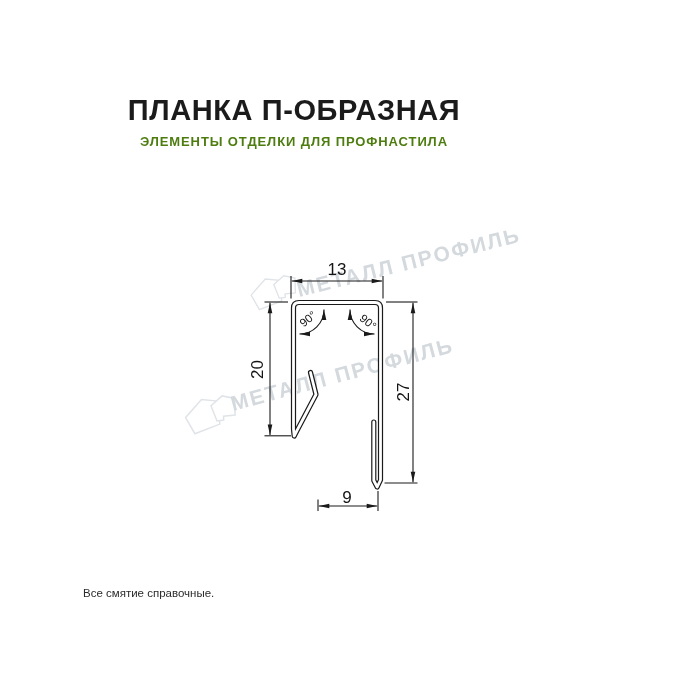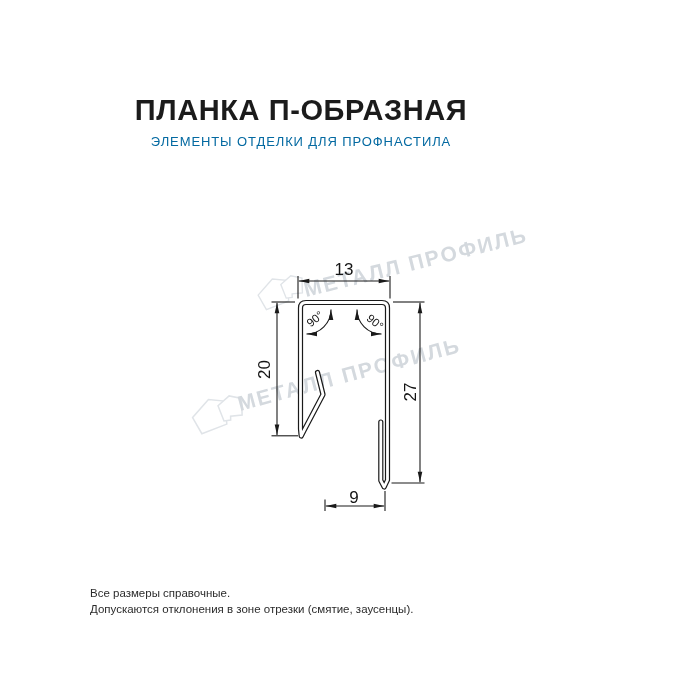--- a/index.html
+++ b/index.html
@@ -1,28 +1,27 @@
 <!DOCTYPE html>
 <html><head>
 <meta charset="utf-8">
 <style>
   html,body{margin:0;padding:0;background:#fff;}
   .canvas{
     position:relative;width:588px;height:700px;background:#ffffff;overflow:hidden;
     font-family:"Liberation Sans",sans-serif;
-    margin-left:7px;
   }
   .title-block{
     position:absolute;top:94px;left:0;right:0;text-align:center;
     color:#1b1b1b;font-weight:bold;
   }
   .title-line{font-size:29px;line-height:32px;letter-spacing:0.6px;}
   .subtitle{
     margin-top:8px;font-size:13px;letter-spacing:0.9px;
-    color:#0369a1;font-weight:normal;
+    color:#4d7c0f;font-weight:bold;
   }
   .drawing-svg{position:absolute;left:0;top:0;width:700px;height:700px;}
   .footer-notes{
     position:absolute;left:83px;top:586px;font-size:11.5px;line-height:15.5px;color:#2b2b2b;
   }
   .dim-text{font-size:17px;fill:#141414;font-family:"Liberation Sans",sans-serif;}
   .angle-text{font-size:11.5px;fill:#141414;font-family:"Liberation Sans",sans-serif;}
   .wm-text{font-size:21px;font-weight:bold;letter-spacing:2px;fill:#d4d9de;font-family:"Liberation Sans",sans-serif;}
 </style>
 </head>
@@ -96,17 +95,16 @@
 
     <g fill="none" stroke="#1a1a1a" stroke-width="1.1">
       <path d="M299.5,334 A24.5,24.5 0 0 0 324,309.5" marker-start="url(#arr)" marker-end="url(#arr)"></path>
       <path d="M374.5,334 A24.5,24.5 0 0 1 350,309.5" marker-start="url(#arr)" marker-end="url(#arr)"></path>
     </g>
     <text class="angle-text" text-anchor="middle" transform="translate(310.5,322) rotate(-40)">90°</text>
     <text class="angle-text" text-anchor="middle" transform="translate(365.5,325) rotate(40)">90°</text>
   </svg>
 
   <div class="footer-notes">
-    <div>Все размеры справочные.</div>
-    <div>Допускаются отклонения в зоне отрезки (смятие, заусенцы).</div>
+    <div>Все смятие справочные.</div>
   </div>
 
 </div>
 
 </body></html>

